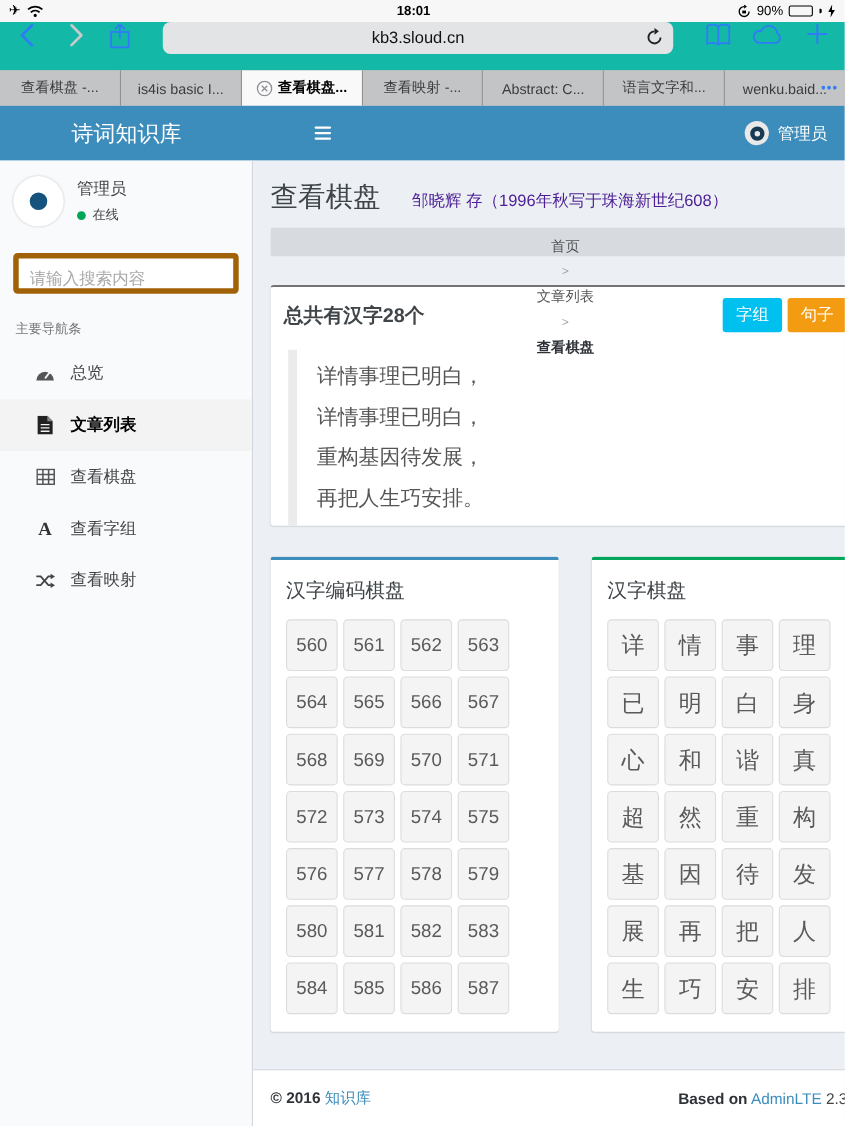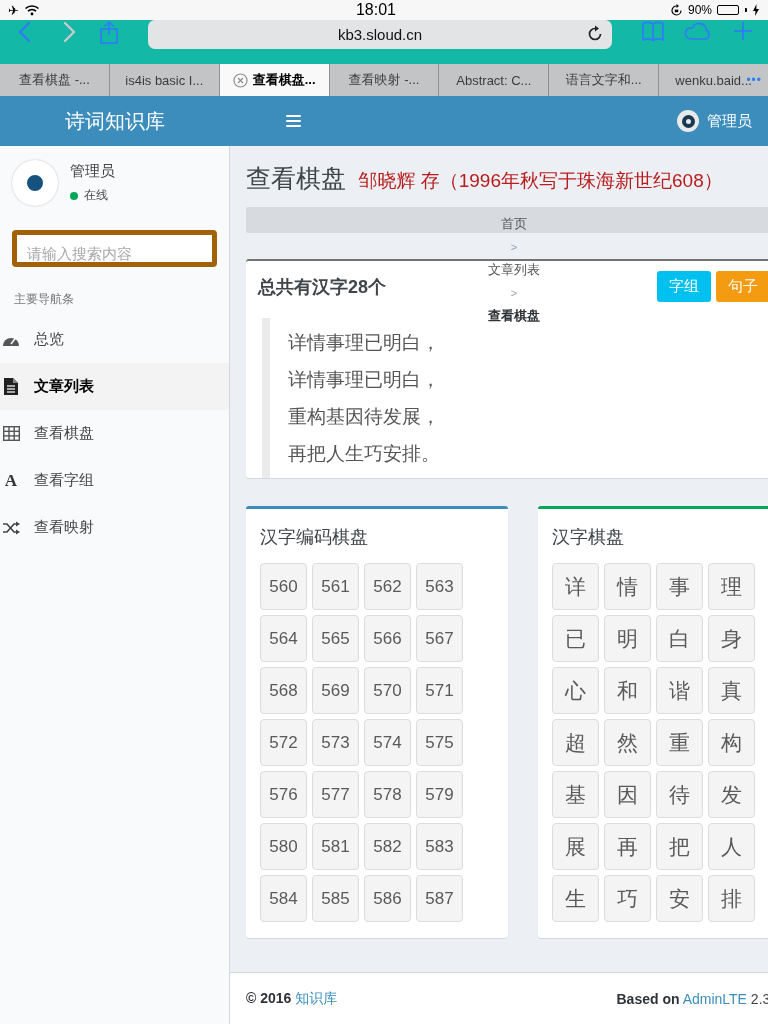--- a/index.html
+++ b/index.html
@@ -3,21 +3,21 @@
 <meta charset="utf-8">
 <style>
   * { margin:0; padding:0; box-sizing:border-box; }
   html,body { width:768px; height:1024px; overflow:hidden;
     font-family:"Liberation Sans","DejaVu Sans",sans-serif; background:#fff; }
 
   
   .status-bar { height:20px; background:#f7f7f7; display:flex; align-items:center;
     justify-content:space-between; padding:0 8px; font-size:12px; color:#000; position:relative; }
   .sb-left,.sb-right { display:flex; align-items:center; gap:5px; }
-  .sb-time { position:absolute; left:0; right:16px; text-align:center; font-weight:normal; font-size:16px; }
+  .sb-time { position:absolute; left:0; right:16px; text-align:center; font-weight:bold; font-size:12px; }
   .battery-body { width:22px; height:10px; border:1px solid #000; border-radius:2px; padding:1px; display:inline-block; }
   .battery-fill { height:100%; width:88%; background:#53d769; border-radius:1px; }
   .battery-nub { width:2px; height:4px; background:#000; border-radius:0 1px 1px 0; display:inline-block; margin-left:1px; }
 
   
   .toolbar { height:44px; background:#14b8a6; display:flex; align-items:flex-start; padding:0 14px; gap:18px; }
   .nav-arrow { width:24px; height:24px; flex:0 0 auto; }
   .url-field { flex:1; height:29px; background:#e3e4e6; border-radius:7px; display:flex;
     align-items:center; justify-content:center; position:relative; margin:0 10px; }
   .url-text { font-size:15px; color:#111; }
@@ -54,30 +54,30 @@
   .side-avatar .ring { width:16px; height:16px; border:8px solid #15527e; border-radius:50%; }
   .user-meta .name { font-size:15px; color:#444; margin-bottom:6px; }
   .user-meta .status { font-size:12px; color:#444; display:flex; align-items:center; gap:6px; }
   .dot { width:8px; height:8px; border-radius:50%; background:#00a65a; display:inline-block; }
   .search-box { margin:14px 12px 6px; height:37px; background:#fff; border:5px solid #a16207;
     border-radius:4px; display:flex; align-items:flex-end; padding:0 10px; }
   .search-box input { flex:1; border:none; outline:none; font-size:15px; color:#444; background:transparent;
     font-family:"Liberation Sans","DejaVu Sans",sans-serif; }
   .search-box input::placeholder { color:#a9a9a9; }
   .section-label { padding:18px 14px 8px; font-size:12px; color:#777; }
-  .menu-item { height:47px; display:flex; align-items:center; gap:12px; padding:0 0;
+  .menu-item { height:47px; display:flex; align-items:center; gap:12px; padding:0 30px;
     font-size:15px; color:#444; cursor:pointer; }
   .menu-item .mi-icon { width:22px; text-align:center; color:#555; display:flex; justify-content:center; }
   .menu-item.active { background:#f3f3f4; color:#000; font-weight:bold; }
 
   .content-col { flex:1; background:#ecf0f5; display:flex; flex-direction:column; }
   .content { flex:1; padding:12px 16px 0; }
   .page-head { padding:4px 0 10px; }
   .page-title { display:inline; font-size:25px; font-weight:normal; color:#3f4549; }
-  .page-sub { font-size:19px; color:#b91c1c; margin-left:8px; }
+  .page-sub { font-size:15px; color:#4c1d95; margin-left:24px; }
   .breadcrumb { margin-top:12px; height:26px; background:#d7dbe0; border-radius:2px;
     display:flex; align-items:center; gap:8px; padding:0 10px; font-size:13px; color:#555;flex-direction:column; }
   .crumb-sep { color:#98a0a8; font-size:11px; }
   .crumb-current { color:#2f3338; font-weight:bold; }
   .crumb-link { cursor:pointer; }
 
   .box { background:#fff; border-radius:3px; border-top:2px solid #737373;
     box-shadow:0 1px 1px rgba(0,0,0,.1); margin-top:16px; }
   .box-header { display:flex; align-items:center; padding:10px 12px 8px; }
   .box-title { font-size:18px; font-weight:bold; color:#3f4549; }

